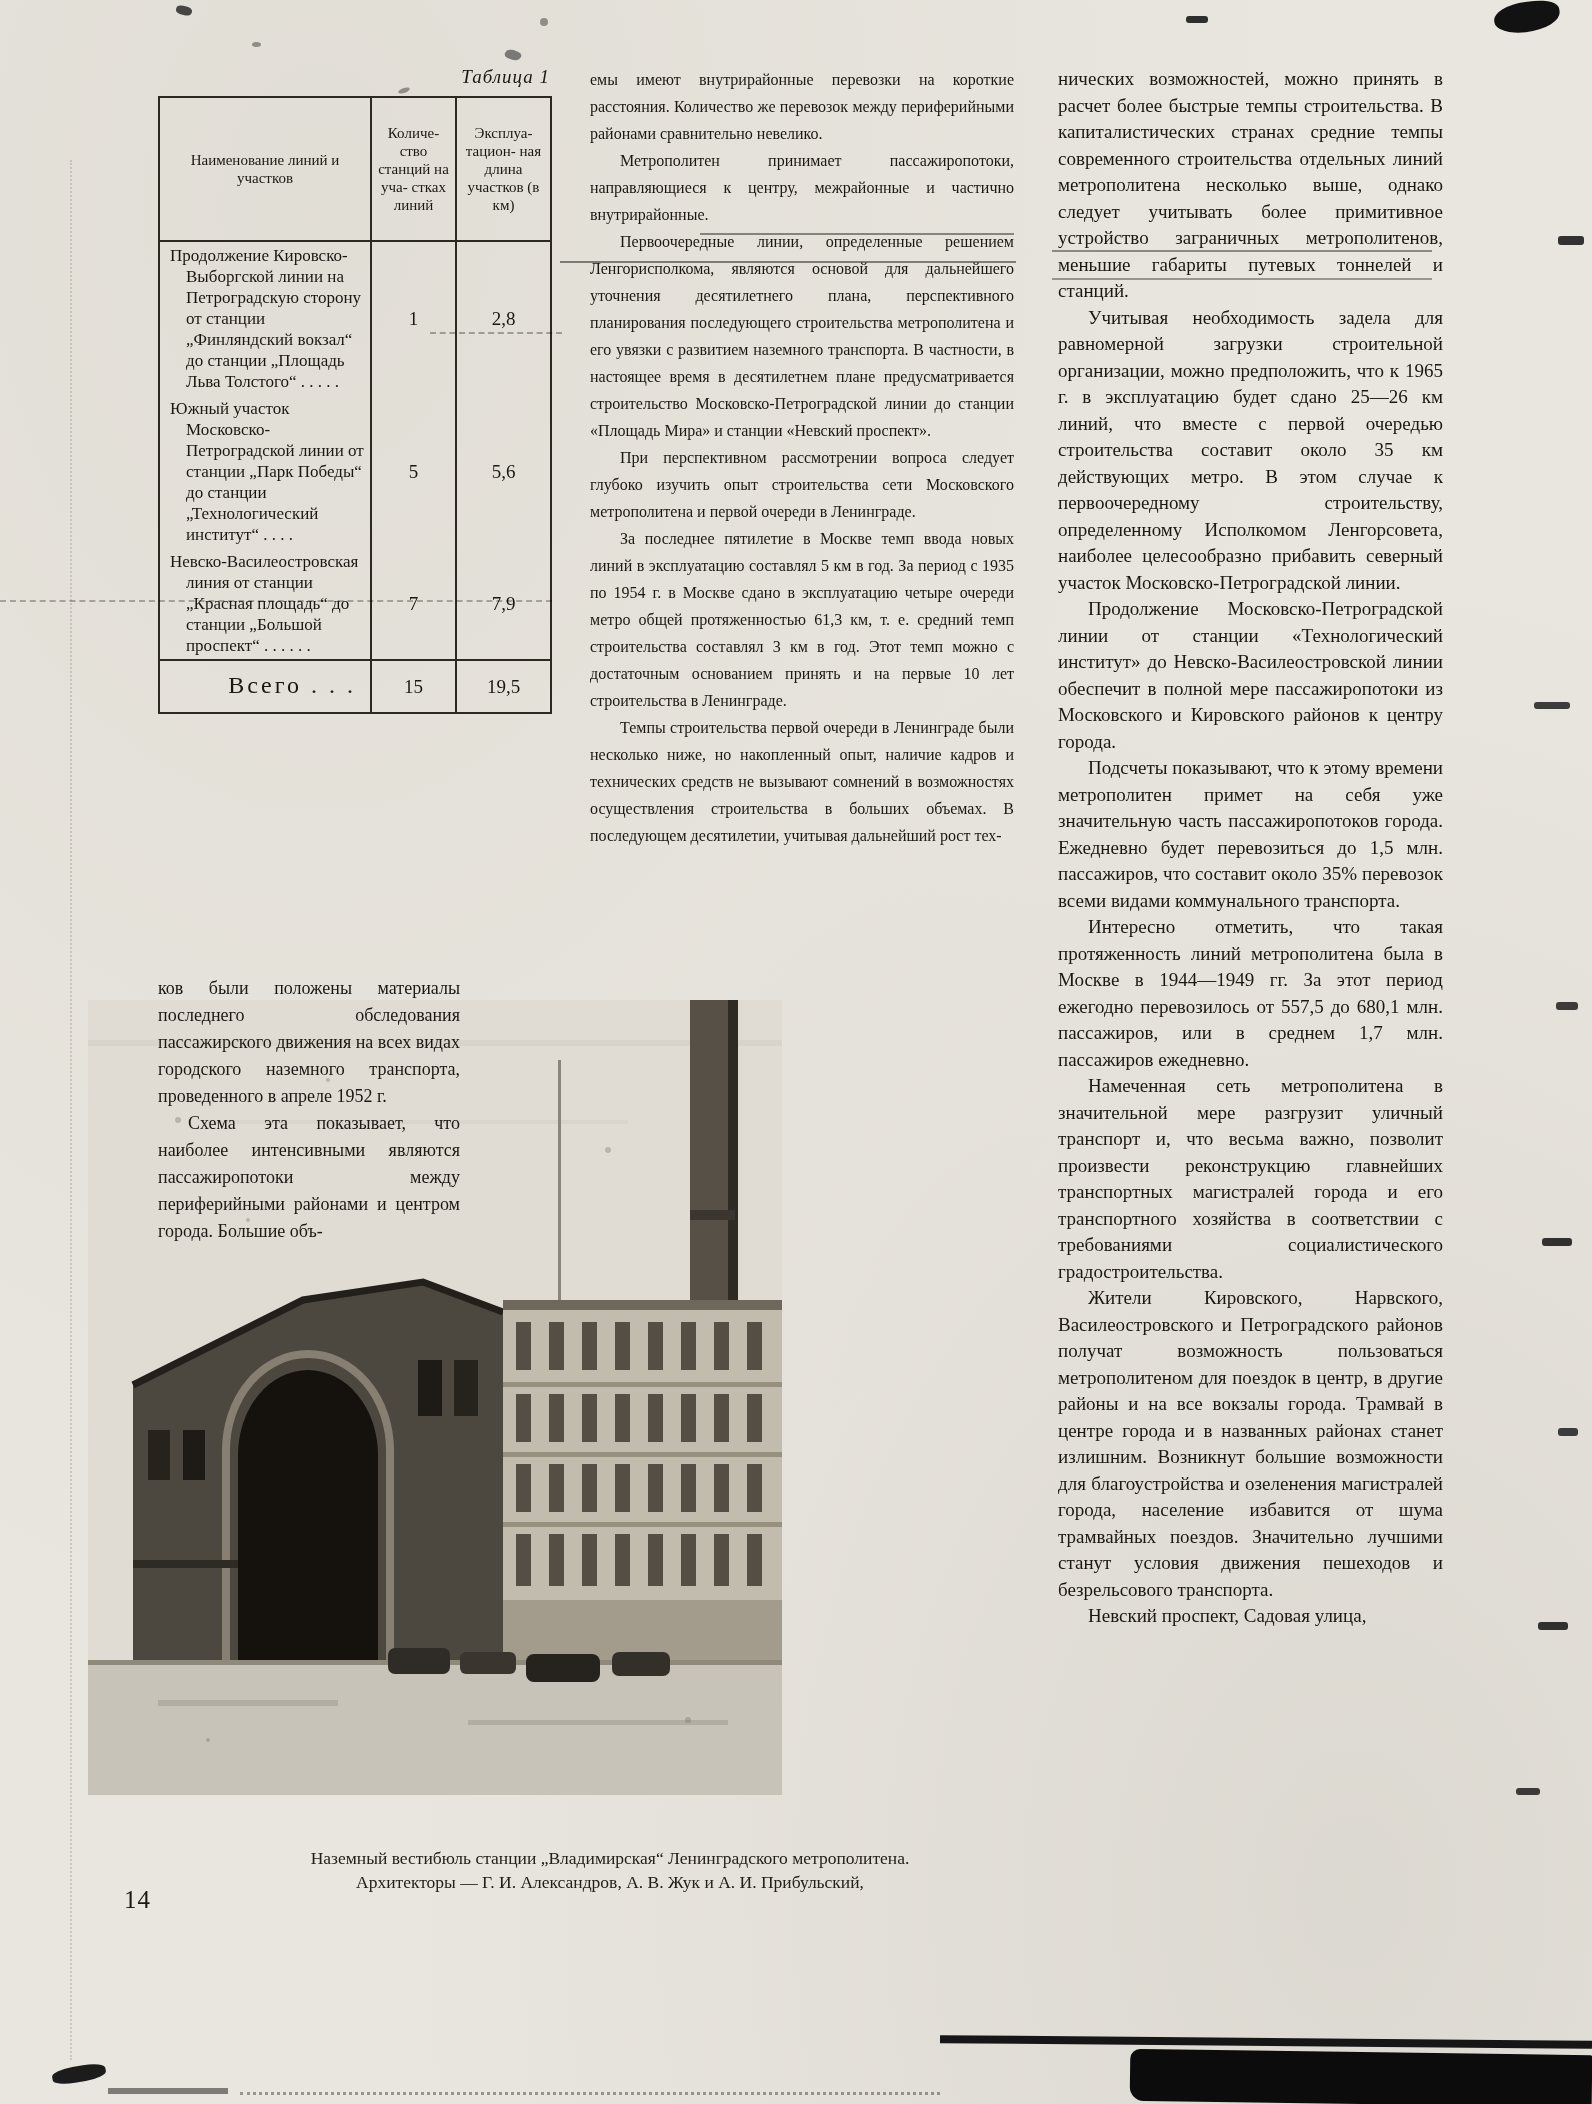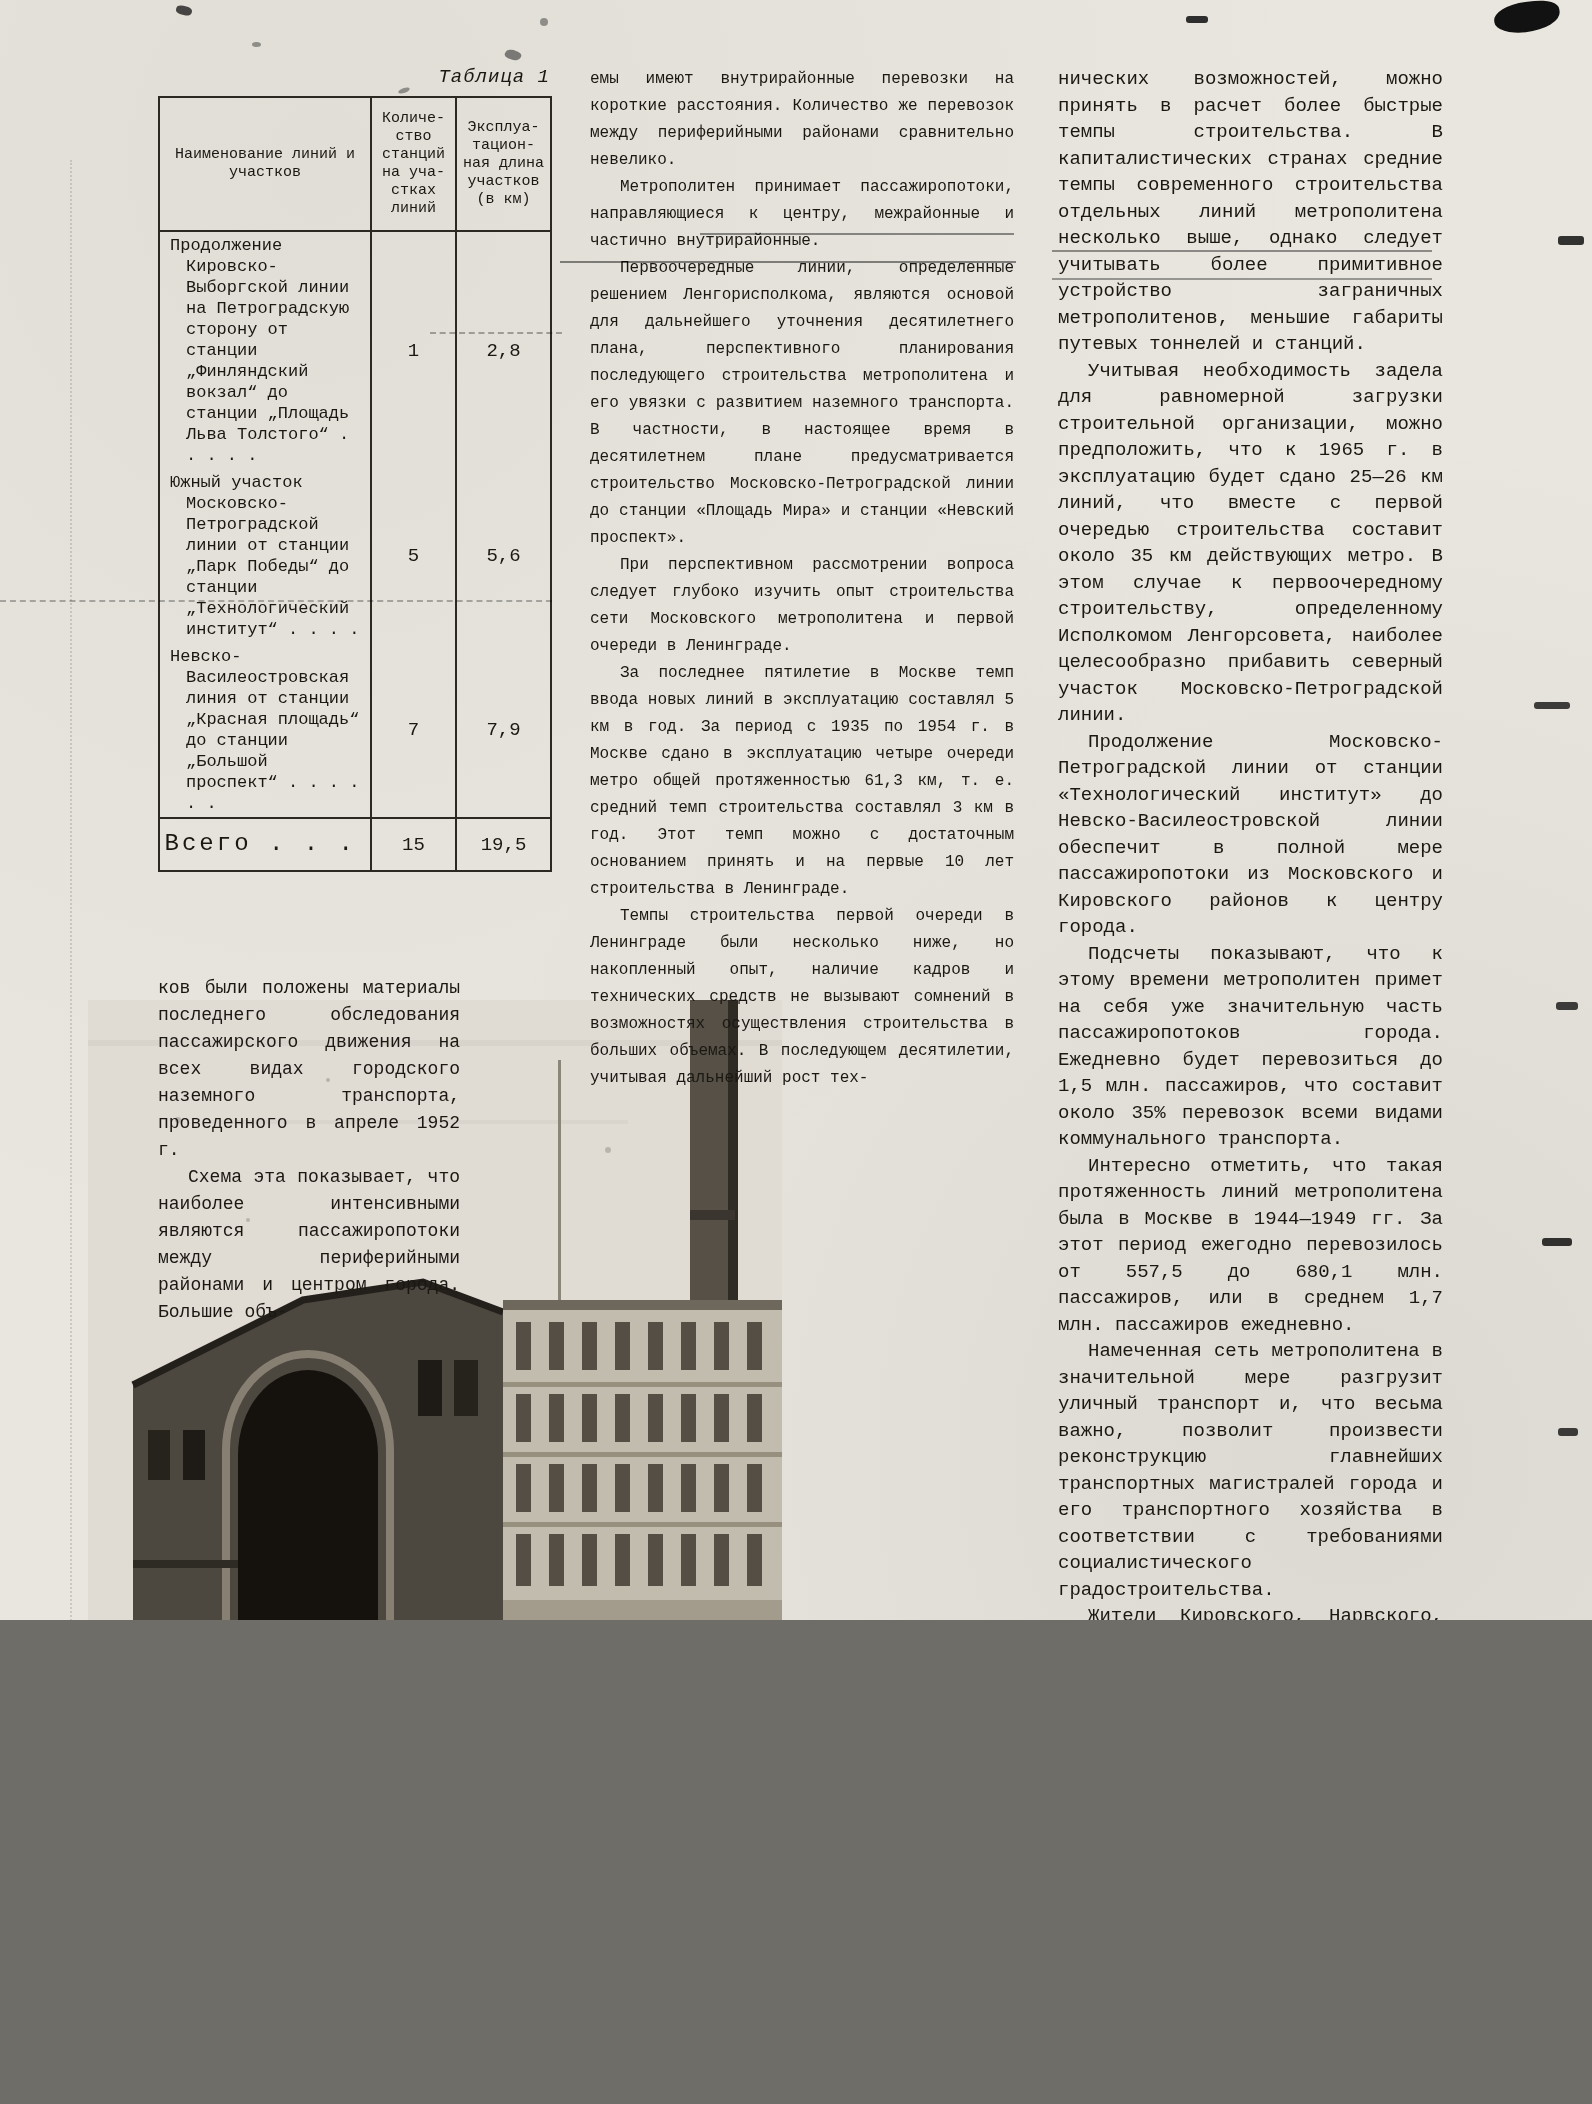--- a/index.html
+++ b/index.html
@@ -1,37 +1,37 @@
 <!DOCTYPE html>
 <html lang="ru"><head>
 <meta charset="utf-8">
 <style>
   html,body{margin:0;padding:0;background:#6f6d68;}
   .page{
-    position:relative;width:1592px;height:1620px;margin:0 auto;
+    position:relative;width:1592px;height:2104px;margin:0 auto;
     background:#e9e6df;
     background-image:radial-gradient(ellipse at 20% 10%, rgba(120,115,100,.07), transparent 55%),
                      radial-gradient(ellipse at 85% 90%, rgba(90,85,75,.09), transparent 50%);
     overflow:hidden;
-    font-family:Liberation Mono, monospace;
+    font-family:Liberation Serif, serif;
     color:#1b1813;
   }
   
   #tbl-label{
     position:absolute;left:158px;top:66px;width:392px;
     text-align:right;font-style:italic;font-size:19px;letter-spacing:1px;
   }
   #tbl{
     position:absolute;left:158px;top:96px;width:392px;
     border-collapse:collapse;table-layout:fixed;
   }
   #tbl, #tbl th{border:2px solid #2c2922;}
   #tbl th{
     font-weight:normal;font-size:15px;line-height:18px;
-    text-align:center;vertical-align:middle;padding:12px 3px;
+    text-align:center;vertical-align:middle;padding:26px 3px;
   }
   #tbl td{border-left:2px solid #2c2922;border-right:2px solid #2c2922;}
   #tbl .name{
     font-size:17px;line-height:21px;text-align:left;
     padding:3px 4px 3px 26px;text-indent:-16px;vertical-align:top;
   }
   #tbl .first{padding-top:26px;}
   #tbl .num{
     font-size:19px;text-align:center;vertical-align:middle;padding:2px;
   }

